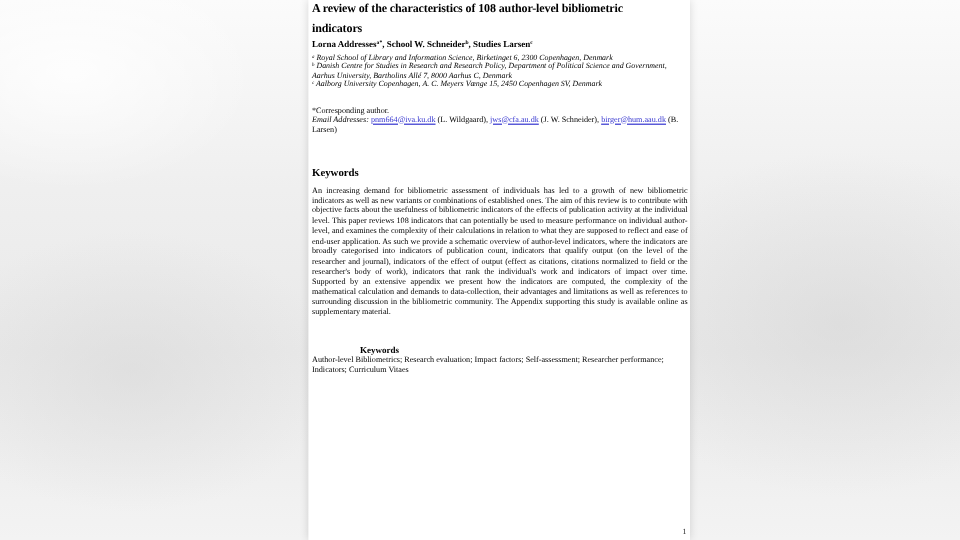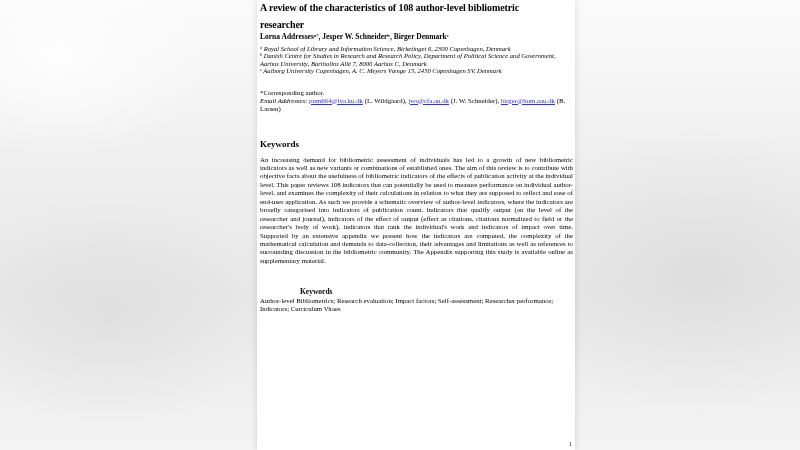--- a/index.html
+++ b/index.html
@@ -34,23 +34,23 @@
   .kw-h { top: 287px; font-size: 7.5px; font-weight: bold; padding-left: 40px; }
   .kw-p { top: 296.5px; font-size: 6.8px; line-height: 8.2px; }
   .pageno { position: absolute; top: 440px; right: 3px; font-size: 6.5px; color: #222; }
   sup.s { font-size: 62%; vertical-align: 0.45em; line-height: 0; }
 </style>
 </head>
 <body>
 
 <div class="page">
 
-  <div class="blk title"><span>A review of the characteristics of 108 author-level bibliometric</span><br><span>researcher</span></div>
+  <div class="blk title"><span>A review of the characteristics of 108 author-level bibliometric</span><br><span>indicators</span></div>
 
-  <div class="blk authors"><span>Lorna Addresses</span><sup class="s">a*</sup><span>, </span><span>Jesper W. Schneider</span><sup class="s">b</sup><span>, </span><span>Birger Denmark</span><sup class="s">c</sup></div>
+  <div class="blk authors"><span>Lorna Addresses</span><sup class="s">a*</sup><span>, </span><span>School W. Schneider</span><sup class="s">b</sup><span>, </span><span>Studies Larsen</span><sup class="s">c</sup></div>
 
   <div class="blk affils">
     <div><sup class="s">a</sup><span> Royal School of Library and Information Science, Birketinget 6, 2300 Copenhagen, Denmark</span></div>
     <div><sup class="s">b</sup><span> Danish Centre for Studies in Research and Research Policy, Department of Political Science and Government, Aarhus University, Bartholins Allé 7, 8000 Aarhus C, Denmark</span></div>
     <div><sup class="s">c</sup><span> Aalborg University Copenhagen, A. C. Meyers Vænge 15, 2450 Copenhagen SV, Denmark</span></div>
   </div>
 
   <div class="blk corr">*Corresponding author.</div>
 
   <div class="blk emails"><span class="lbl">Email Addresses: </span><a class="email-link">pnm664@iva.ku.dk</a><span> (L. Wildgaard), </span><a class="email-link">jws@cfa.au.dk</a><span> (J. W. Schneider), </span><a class="email-link">birger@hum.aau.dk</a><span> (B. Larsen)</span></div>

